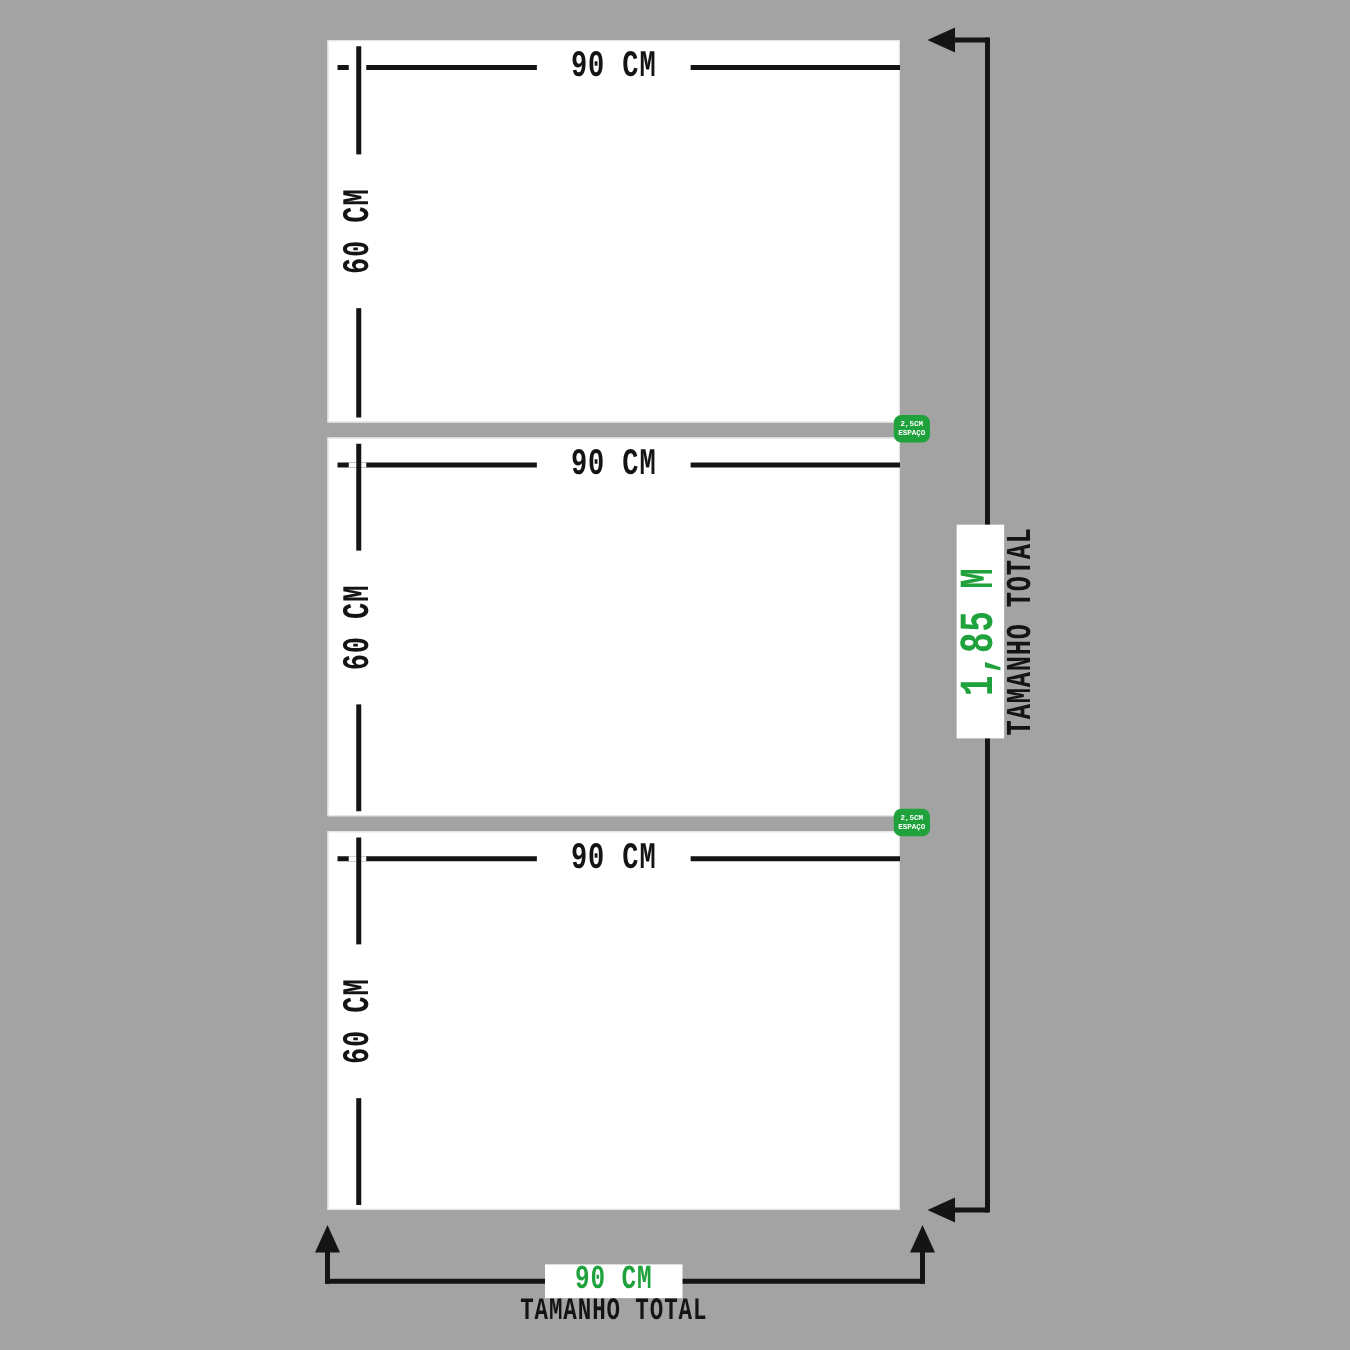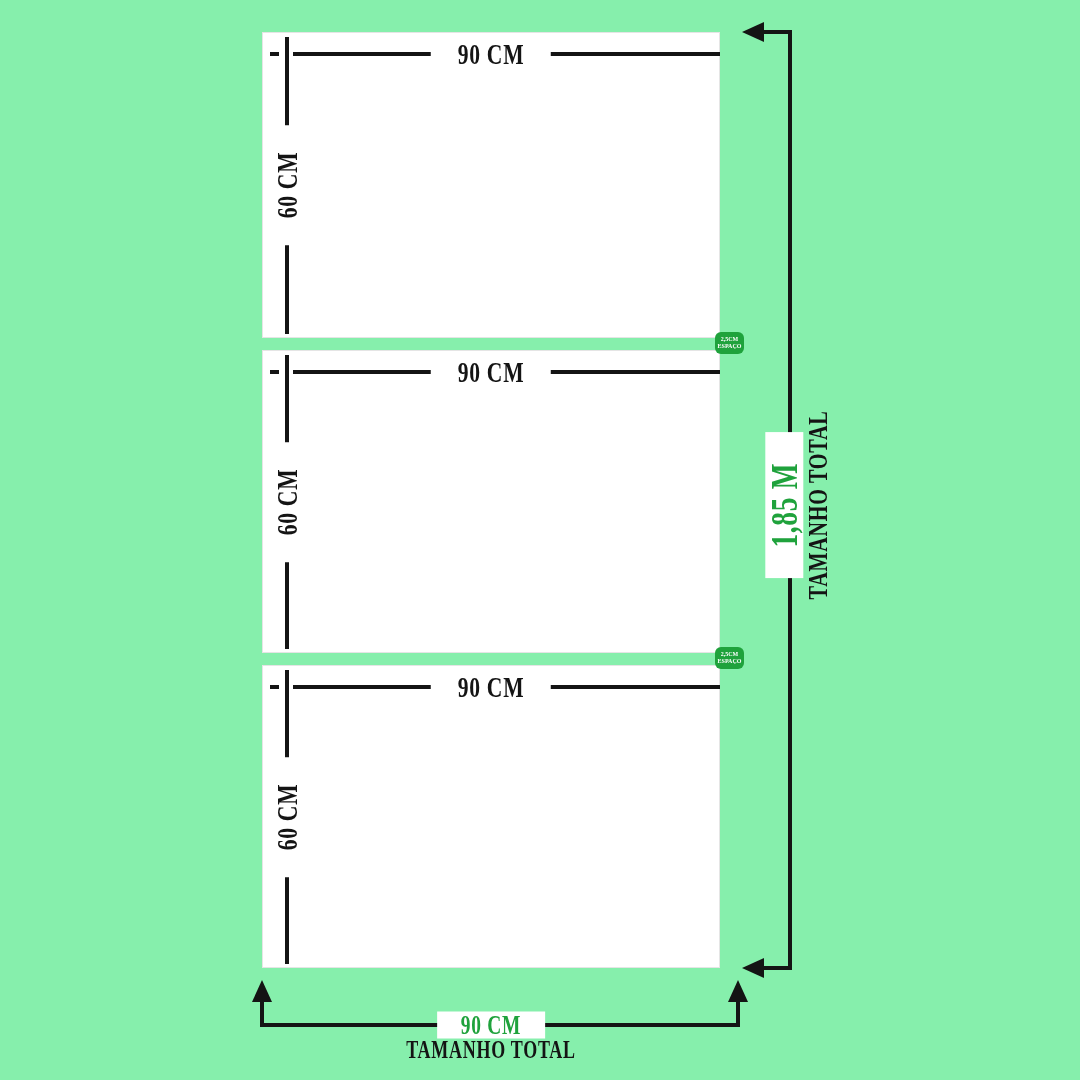--- a/index.html
+++ b/index.html
@@ -1,18 +1,18 @@
 <!DOCTYPE html>
 <html><head>
 <meta charset="utf-8">
 <style>
   html,body{margin:0;padding:0;background:#ffffff;}
   .canvas{
-    position:relative;width:1080px;height:1080px;background:#86efac;
-    font-family:Liberation Serif, serif;overflow:hidden;
+    position:relative;width:1080px;height:1080px;background:#a3a3a3;
+    font-family:Liberation Mono, monospace;overflow:hidden;
   }
   
   .panel{position:absolute;left:262px;width:458px;background:#ffffff;border:1px solid #e5e5e5;box-sizing:border-box;}
   .panel-1{top:32px;height:306px;}
   .panel-2{top:350px;height:303px;}
   .panel-3{top:665px;height:303px;}
 
   .h-line{position:absolute;left:7px;right:-1px;top:19px;height:4px;background:#141414;z-index:1;}
   .cross-gap{position:absolute;left:16px;top:19px;width:14px;height:4px;background:#ffffff;z-index:2;}
   .v-line{position:absolute;left:22px;top:4px;bottom:3px;width:4px;background:#141414;z-index:3;}

